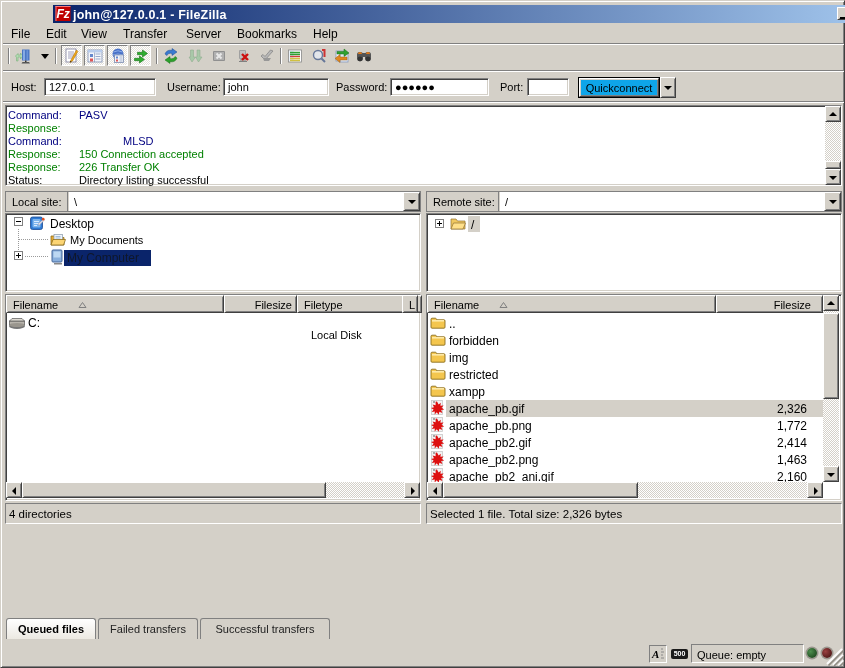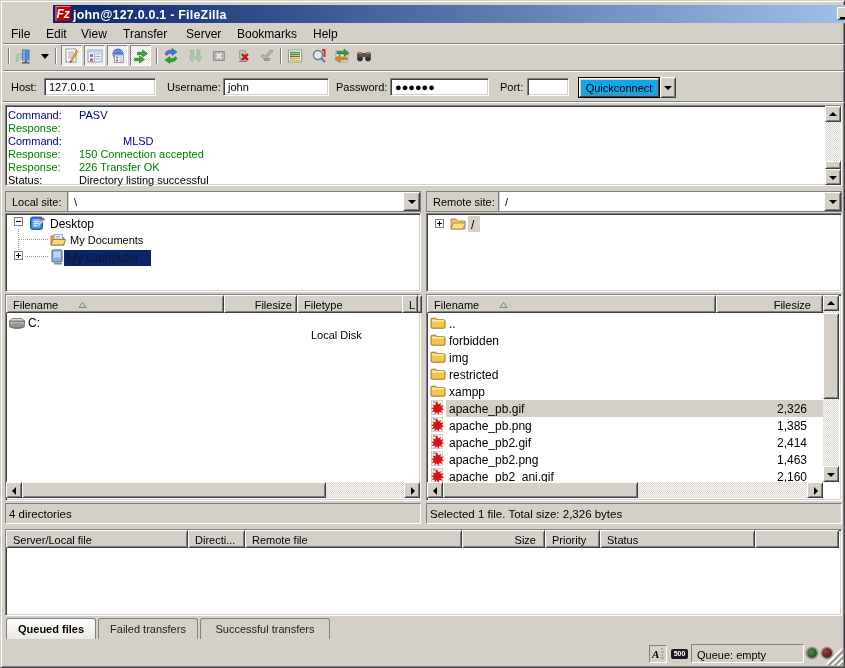--- a/index.html
+++ b/index.html
@@ -404,21 +404,21 @@
           <use href="#redfile"></use>
         </svg>
         <div class="rlabel">apache_pb.gif</div>
         <div class="rsize" style="left:289px; width:91px;">2,326</div>
       </div>
     <div class="row" style="left:0; top:122px;">
         <svg class="fico" width="16" height="16">
           <use href="#redfile"></use>
         </svg>
         <div class="rlabel">apache_pb.png</div>
-        <div class="rsize" style="left:289px; width:91px;">1,385</div>
+        <div class="rsize" style="left:289px; width:91px;">1,772</div>
       </div>
     <div class="row" style="left:0; top:139px;">
         <svg class="fico" width="16" height="16">
           <use href="#redfile"></use>
         </svg>
         <div class="rlabel">apache_pb2.gif</div>
         <div class="rsize" style="left:289px; width:91px;">2,414</div>
       </div>
     <div class="row" style="left:0; top:156px;">
         <svg class="fico" width="16" height="16">
@@ -450,29 +450,20 @@
     </div>
     <div class="thumb" style="left:16px; top:187px; width:195px; height:16px;"></div>
     <div class="sbbtn" style="left:380px; top:187px; width:16px; height:16px;">
       <div class="arrow" style="left:6px; top:4px; border-top:4px solid transparent; border-bottom:4px solid transparent; border-left:4px solid #000;"></div>
     </div>
   </div>
 
   <div class="abs sunken1" style="left:4px; top:502px; width:416px; height:21px; font-size:11.5px; padding:4px 0 0 3px;">4 directories</div>
   <div class="abs sunken1" style="left:425px; top:502px; width:416px; height:21px; font-size:11.5px; padding:4px 0 0 3px;">Selected 1 file. Total size: 2,326 bytes</div>
 
-  <div id="queue" class="abs sunken" style="left:4px; top:528px; width:837px; height:87px; background:#fff;">
-    <div class="hcell" style="left:0; width:182px;">Server/Local file</div>
-    <div class="hcell" style="left:182px; width:57px;">Directi...</div>
-    <div class="hcell" style="left:239px; width:217px;">Remote file</div>
-    <div class="hcell" style="left:456px; width:83px; text-align:right; padding-right:8px;">Size</div>
-    <div class="hcell" style="left:539px; width:55px;">Priority</div>
-    <div class="hcell" style="left:594px; width:155px;">Status</div>
-    <div class="hcell" style="left:749px; width:84px;"></div>
-  </div>
 
   <div id="tabs" class="abs" style="left:0px; top:617px; width:845px; height:21px;">
     <div class="qtab" style="left:5px; width:90px; font-weight:bold; background:linear-gradient(#ffffff,#ece9e2); border-color:#808080;">Queued files</div>
     <div class="qtab" style="left:97px; width:100px; color:#222;">Failed transfers</div>
     <div class="qtab" style="left:199px; width:130px; color:#222;">Successful transfers</div>
   </div>
 
   <div id="statusbar" class="abs" style="left:2px; top:640px; width:841px; height:26px;">
     <div class="abs sunken1" style="left:646px; top:4px; width:18px; height:18px; background:#d4d0c8;">
       <svg width="16" height="16" viewBox="0 0 16 16">

